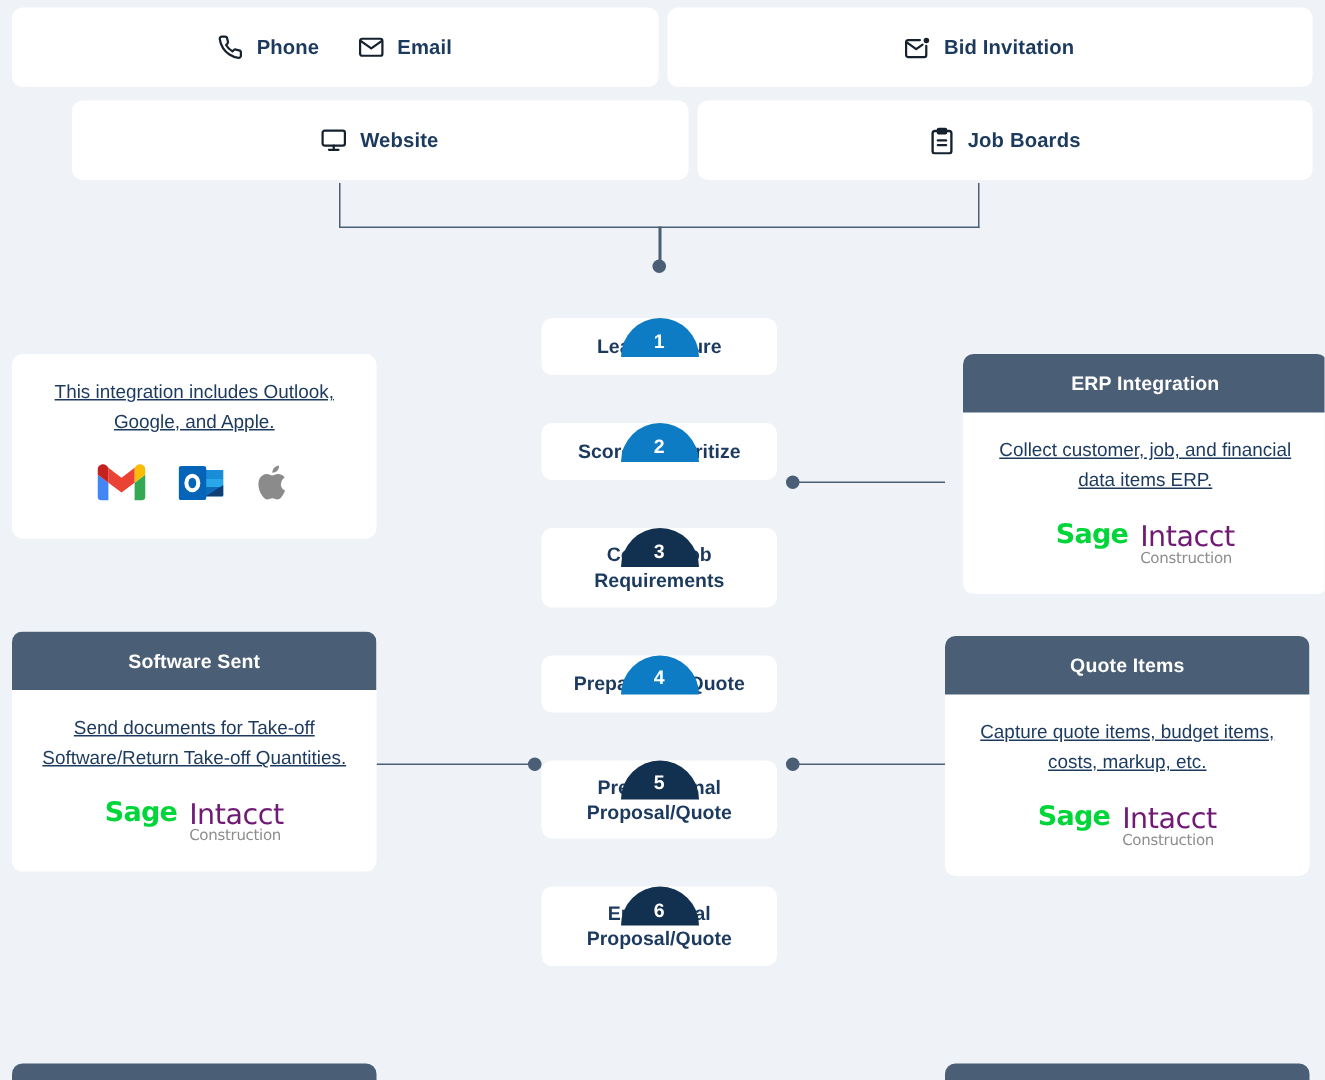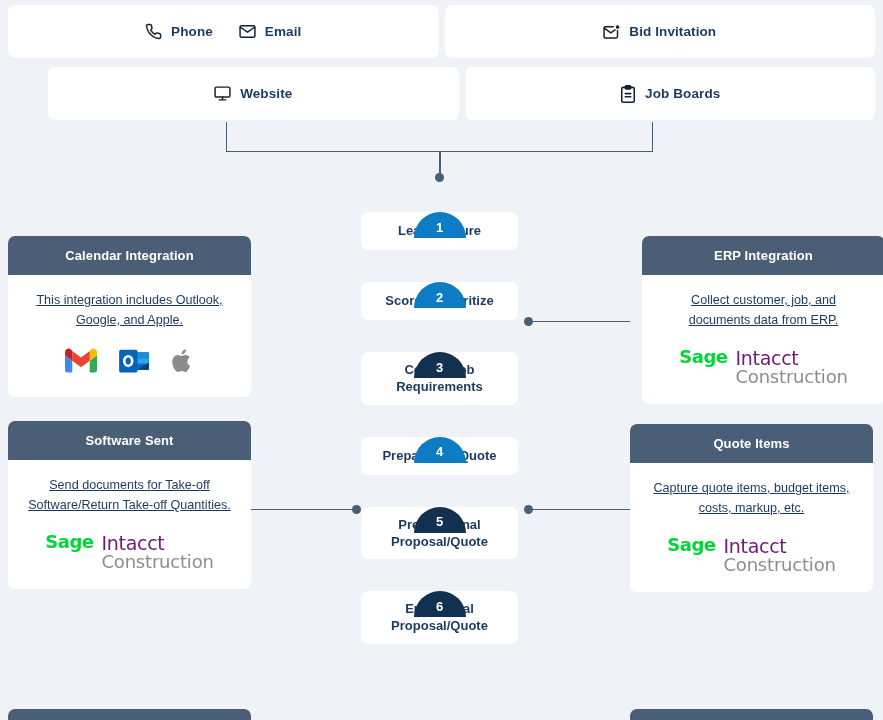--- a/index.html
+++ b/index.html
@@ -194,21 +194,21 @@
   .sage-right { text-align: left; line-height: 1.0; padding-top: 1px; }
   .sage-intacct {
     font-family: "DejaVu Sans", sans-serif;
     font-size: 19px;
     color: #701a75;
     letter-spacing: -.3px;
     display: block;
   }
   .sage-construction {
     font-family: "DejaVu Sans", sans-serif;
-    font-size: 18px;
+    font-size: 10px;
     color: #8d8d8d;
     letter-spacing: -.2px;
     display: block;
   }
 
   
   .h-conn {
     position: absolute;
     height: 9px;
   }
@@ -364,21 +364,20 @@
   <div class="dot" style="left:0;"></div>
   <div class="line" style="left:6px; right:0;"></div>
 </div>
 
 <div class="h-conn" style="left:251px; top:505px; width:110px;">
   <div class="line" style="left:0; right:6px;"></div>
   <div class="dot" style="right:0;"></div>
 </div>
 
 <div class="info-card left" style="top:236px;">
-  <div class="info-head">Calendar Integration</div>
   <div class="info-body">
     <div class="info-text">This integration includes Outlook, Google, and Apple.</div>
     <div class="logo-row">
       <span>
         <svg width="32" height="25" viewBox="0 0 48 36">
           <path d="M3.6 36h7.3V18.4L0 10.2v22.2C0 34.4 1.6 36 3.6 36z" fill="#4285f4"></path>
           <path d="M37.1 36h7.3c2 0 3.6-1.6 3.6-3.6V10.2l-10.9 8.2z" fill="#34a853"></path>
           <path d="M37.1 3.6v14.8L48 10.2V5.4c0-4.5-5.1-7.1-8.7-4.4z" fill="#fbbc04"></path>
           <path d="M10.9 18.4V3.6L24 13.4l13.1-9.8v14.8L24 28.2z" fill="#ea4335"></path>
           <path d="M0 5.4v4.8l10.9 8.2V3.6L8.7 1C5.1-1.7 0 .9 0 5.4z" fill="#c5221f"></path>
@@ -416,21 +415,21 @@
         <span class="sage-intacct">Intacct</span>
         <span class="sage-construction">Construction</span>
       </span>
     </div>
   </div>
 </div>
 
 <div class="info-card right" style="top:236px;margin-left:12px;">
   <div class="info-head">ERP Integration</div>
   <div class="info-body">
-    <div class="info-text">Collect customer, job, and documents data from ERP.</div>
+    <div class="info-text">Collect customer, job, and financial data items ERP.</div>
     <div class="sage-logo">
       <span class="sage-word">Sage</span>
       <span class="sage-right">
         <span class="sage-intacct">Intacct</span>
         <span class="sage-construction">Construction</span>
       </span>
     </div>
   </div>
 </div>
 

